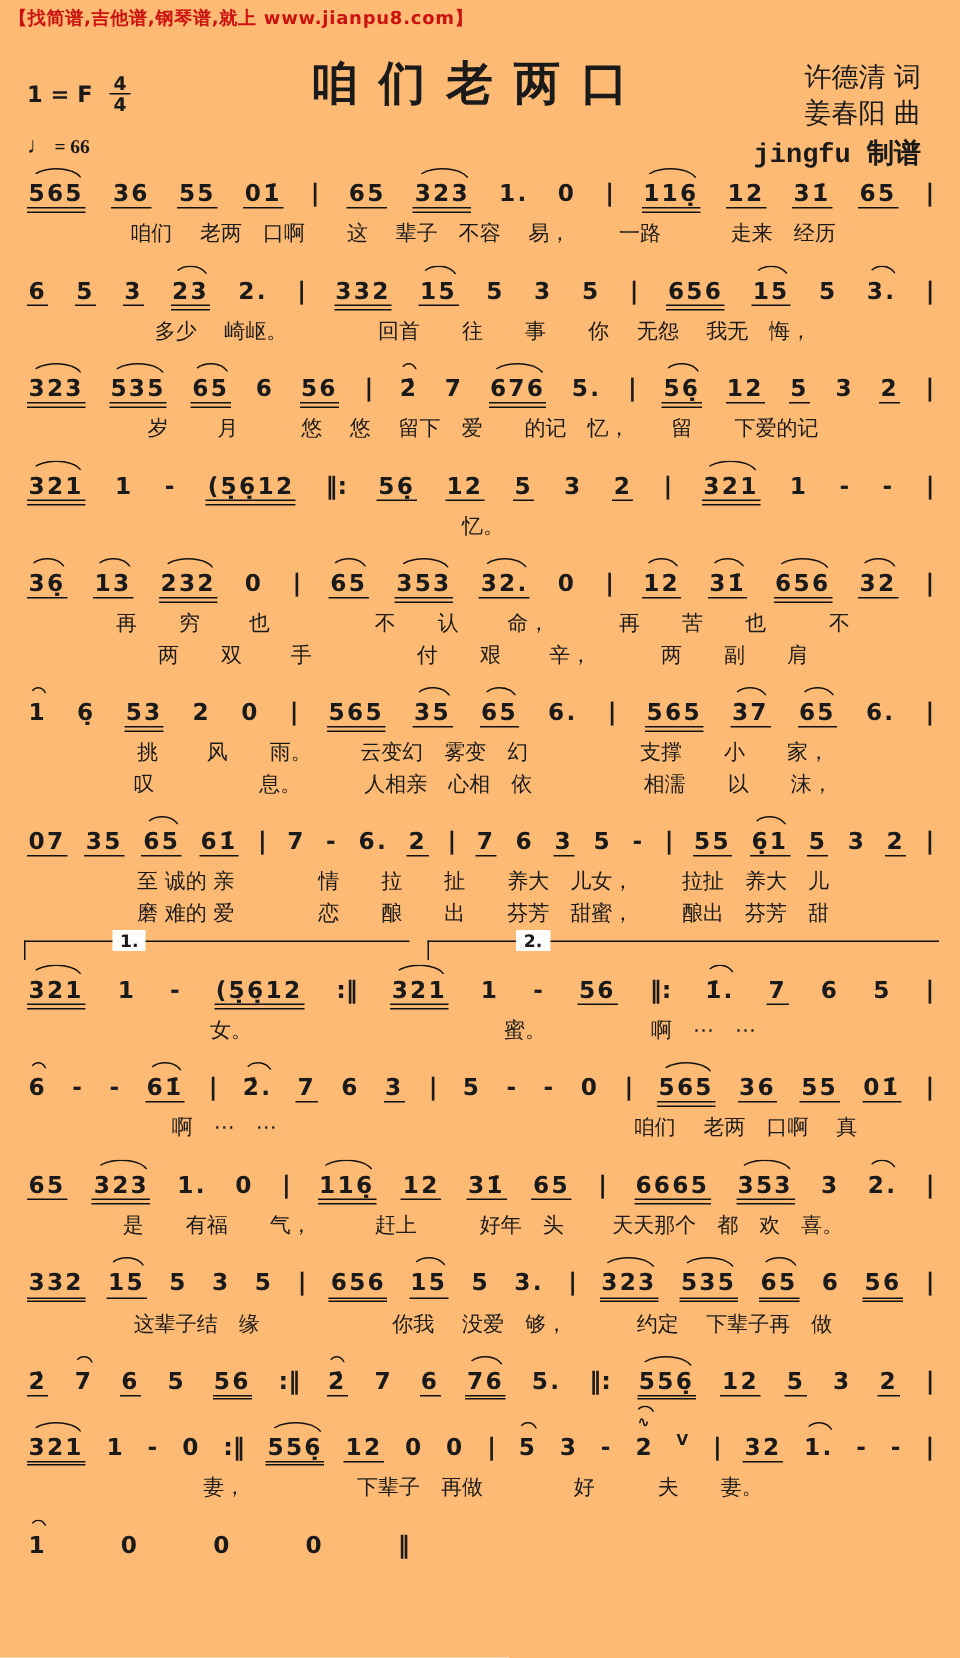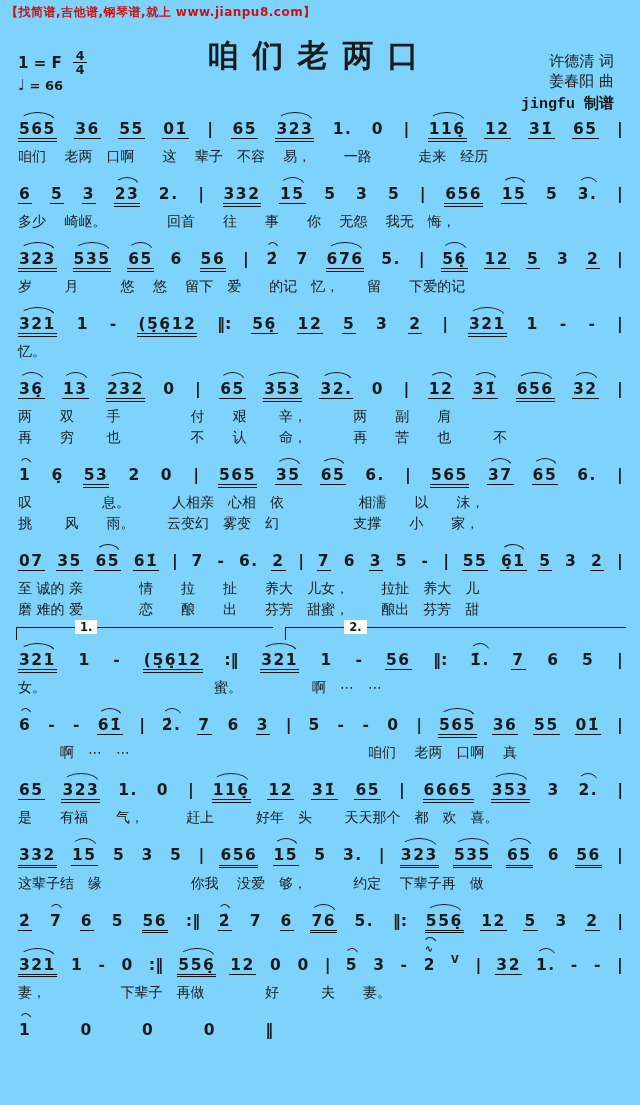--- a/index.html
+++ b/index.html
@@ -1,42 +1,42 @@
 <!DOCTYPE html>
 <html><head>
 <meta charset="utf-8">
 <style>
   html,body{margin:0;padding:0;background:#f6f6f4;}
   .page{
     position:relative; width:640px; height:1105px; margin:0 auto;
-    background:#7dd3fc; color:#1a1a1a; overflow:hidden;
+    background:#fdba74; color:#1a1a1a; overflow:hidden;
     font-family:"DejaVu Sans","Liberation Sans",sans-serif;
   }
   
   .banner{
     padding:4px 6px 0 6px; font-size:12px; font-weight:bold;
     letter-spacing:.5px; white-space:pre;
   }
   
   .header{position:relative; height:88px;}
   .title{
     position:absolute; left:0; right:0; top:14px; text-align:center;
     font-family:"Liberation Serif","DejaVu Serif",serif;
     font-size:31px; font-weight:bold; letter-spacing:14px; 
   }
   .keyblock{position:absolute; left:18px; top:28px; font-size:15px; font-weight:bold;}
   .keyrow{display:flex; align-items:center; gap:5px;}
   .frac{display:inline-flex; flex-direction:column; text-align:center; font-size:12.5px; line-height:1.05; margin-left:6px;}
   .frac .den{border-top:1.3px solid #111; padding:0 3px;}
-  .temporow{font-size:13px; font-weight:bold;}
+  .temporow{margin-top:14px; font-size:13px; font-weight:bold;font-family:Liberation Serif, serif;}
   .temporow .nq{font-size:15px;}
-  .credits{position:absolute; right:26px; top:30px; text-align:right; font-size:15px; line-height:1.35;}
+  .credits{position:absolute; right:26px; top:19px; text-align:right; font-size:18px; line-height:1.35;}
   .credits .c:last-child{font-family:Liberation Mono, monospace; font-weight:bold; margin-top:3px;}
   
-  .score{padding:0 14px 0 16px;}
+  .score{padding:0 14px 0 16px;text-align:center;}
   .system{margin-bottom:7px;}
   .system.short .notes{width:42%;}
   .notes{
     display:flex; justify-content:space-between; align-items:baseline;
     font-weight:bold; font-size:15.5px; padding:11px 2px 7px 2px; line-height:1.1;
   }
   .tok{position:relative; letter-spacing:1.5px; padding:0 1px; white-space:nowrap;}
   .tok.u1{border-bottom:1.6px solid #111;}
   .tok.u2{border-bottom:1.6px solid #111;}
   .tok.u2::after{content:""; position:absolute; left:0; right:0; bottom:-3.6px; border-bottom:1.6px solid #111;}
@@ -189,44 +189,44 @@
           <span class="tok u2 slur">353</span>
           <span class="tok u1 slur">32.</span>
           <span class="tok">0</span>
           <span class="tok bar">|</span>
           <span class="tok u1 slur">12</span>
           <span class="tok u1 slur">31̇</span>
           <span class="tok u2 slur">656</span>
           <span class="tok u1 slur">32</span>
           <span class="tok bar">|</span>
         </div>
+        <div class="lyrics">再　　穷　　 也　　　　　不　　认　　 命，　　　 再　　苦　　也　　　不</div>
         <div class="lyrics">两　　双　　 手　　　　　付　　艰　　 辛，　　　 两　　副　　肩</div>
-        <div class="lyrics">再　　穷　　 也　　　　　不　　认　　 命，　　　 再　　苦　　也　　　不</div>
       </div>
       <div class="system">
         <div class="notes">
           <span class="tok slur">1</span>
           <span class="tok">6̣</span>
           <span class="tok u2">53</span>
           <span class="tok">2</span>
           <span class="tok">0</span>
           <span class="tok bar">|</span>
           <span class="tok u2">565</span>
           <span class="tok u1 slur">35</span>
           <span class="tok u1 slur">65</span>
           <span class="tok">6.</span>
           <span class="tok bar">|</span>
           <span class="tok u2">565</span>
           <span class="tok u1 slur">37</span>
           <span class="tok u1 slur">65</span>
           <span class="tok">6.</span>
           <span class="tok bar">|</span>
         </div>
+        <div class="lyrics">挑　　 风　　雨。　　 云变幻　雾变　幻　　　　　 支撑　　小　　家，</div>
         <div class="lyrics">叹　　　　　息。　　　人相亲　心相　依　　　　　 相濡　　以　　沫，</div>
-        <div class="lyrics">挑　　 风　　雨。　　 云变幻　雾变　幻　　　　　 支撑　　小　　家，</div>
       </div>
       <div class="system">
         <div class="notes">
           <span class="tok u1">07</span>
           <span class="tok u1">35</span>
           <span class="tok u1 slur">65</span>
           <span class="tok u1">61̇</span>
           <span class="tok bar">|</span>
           <span class="tok">7</span>
           <span class="tok">-</span>

